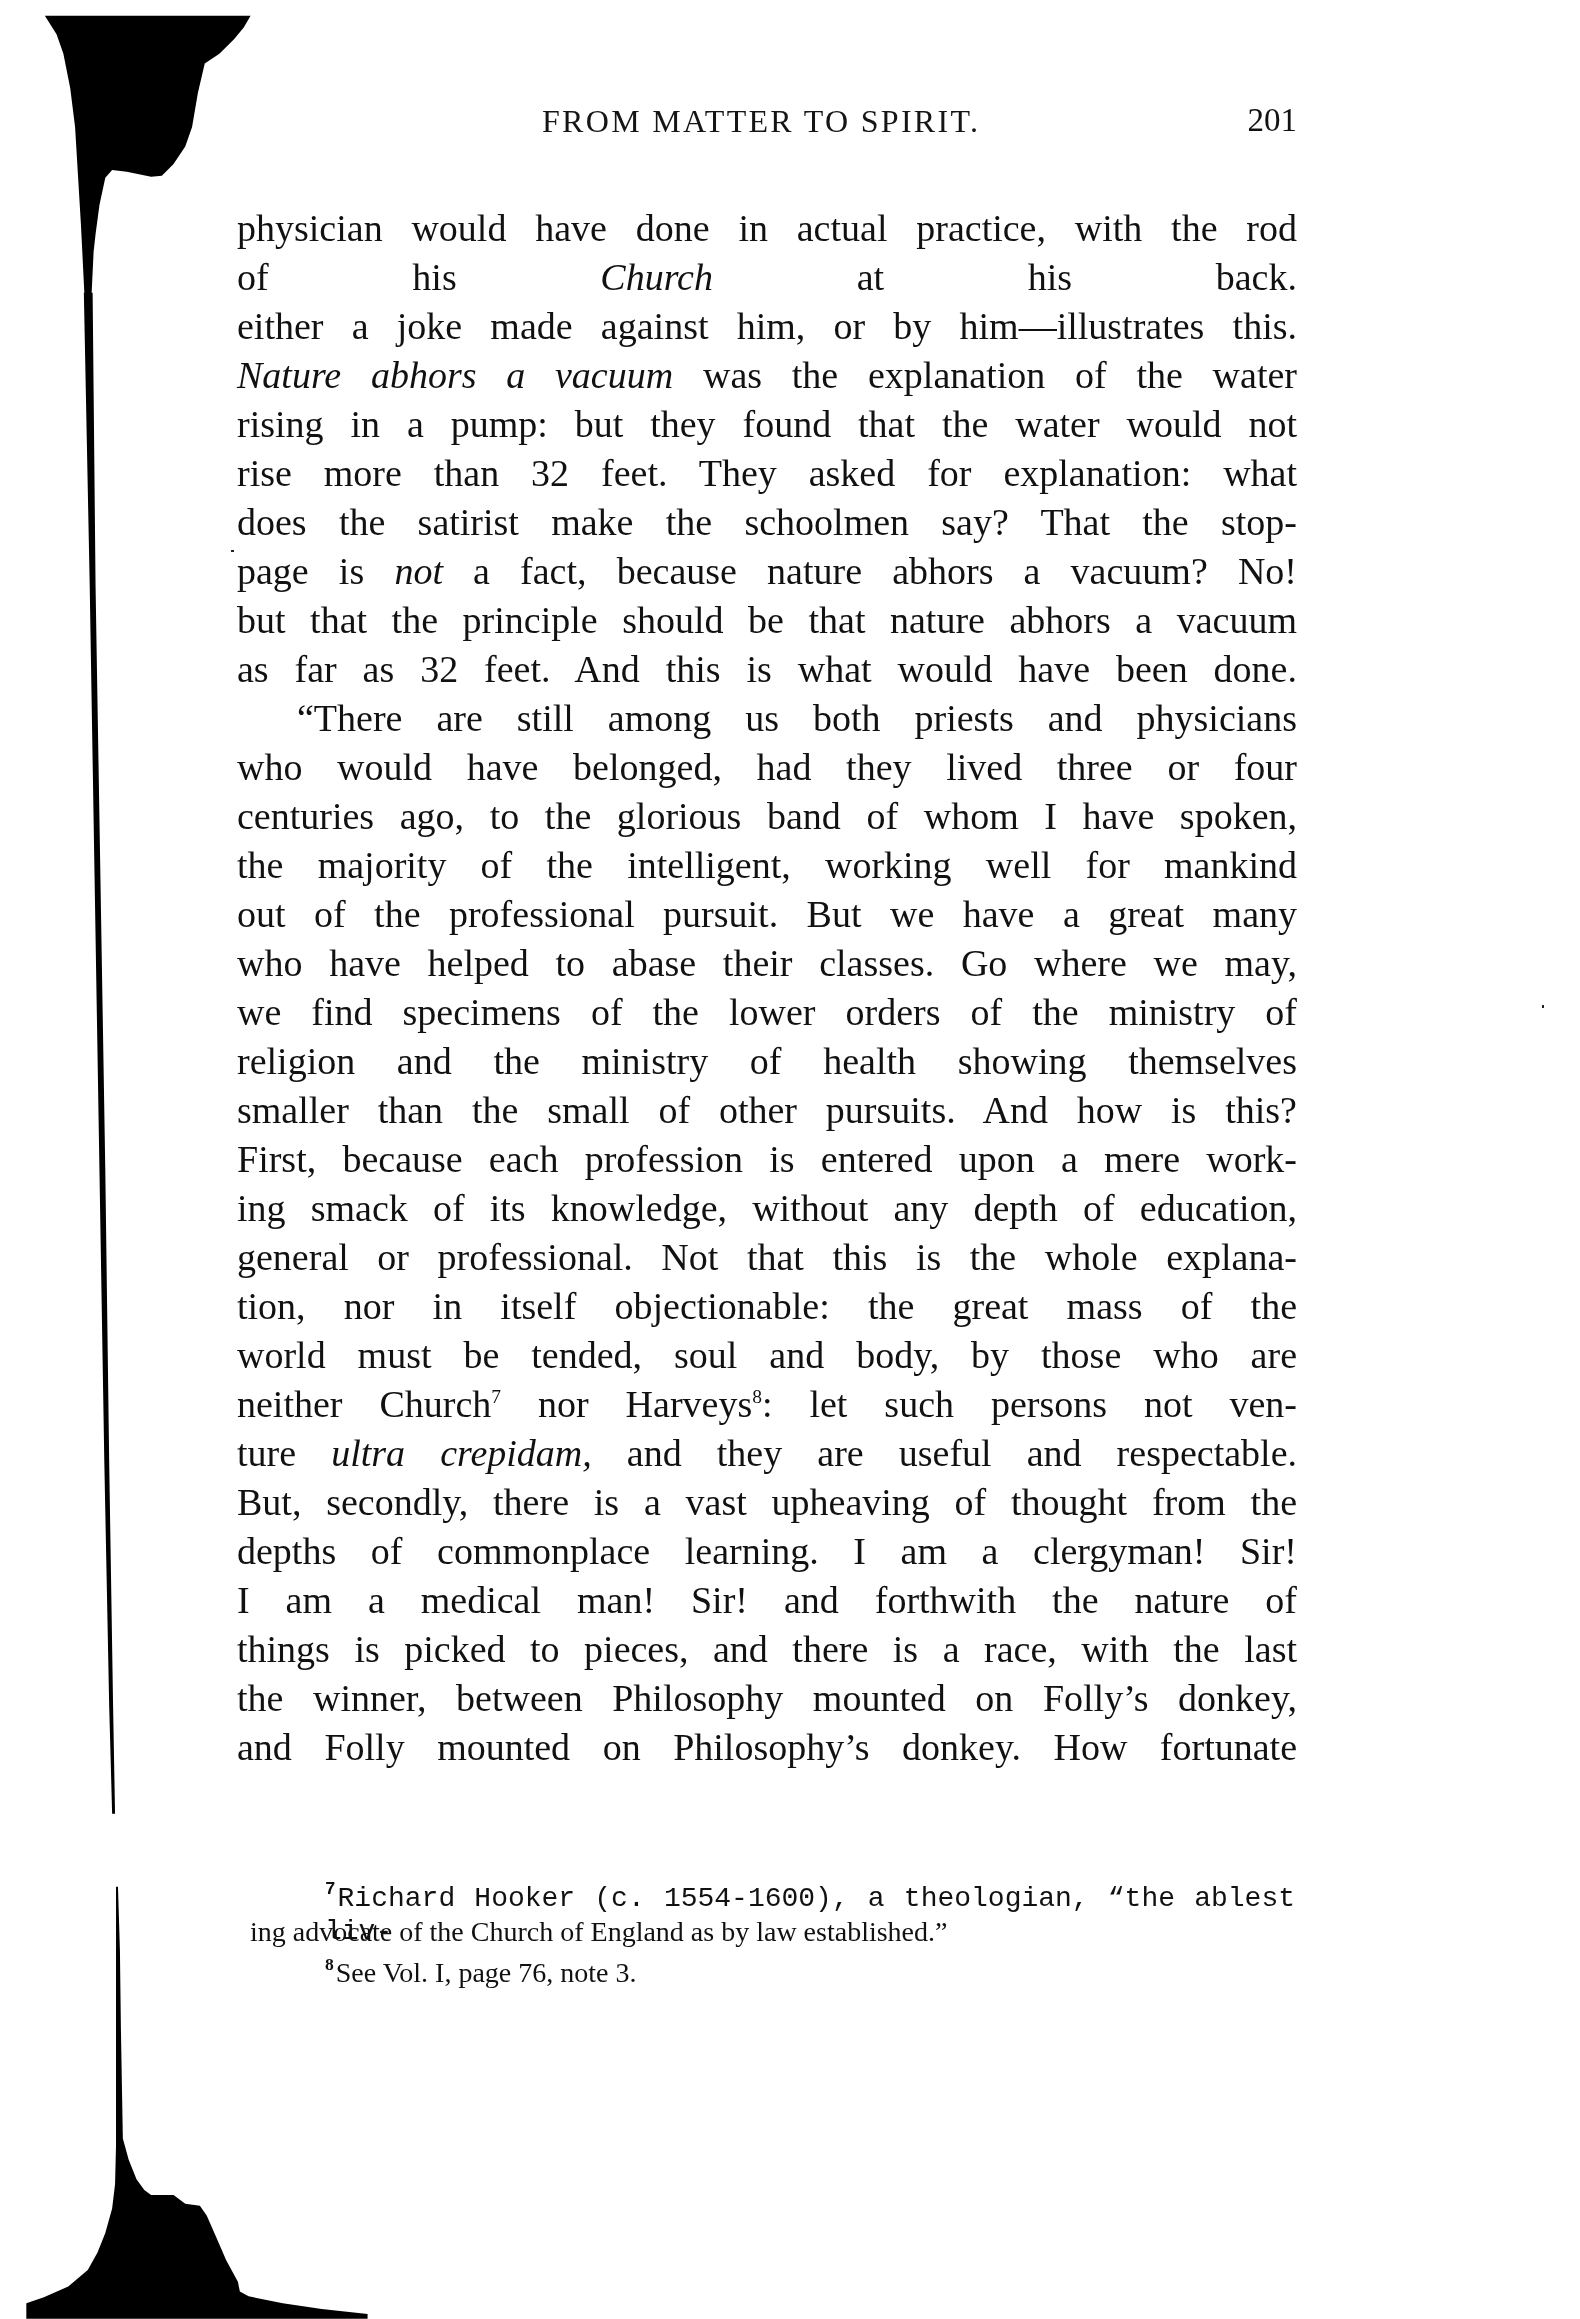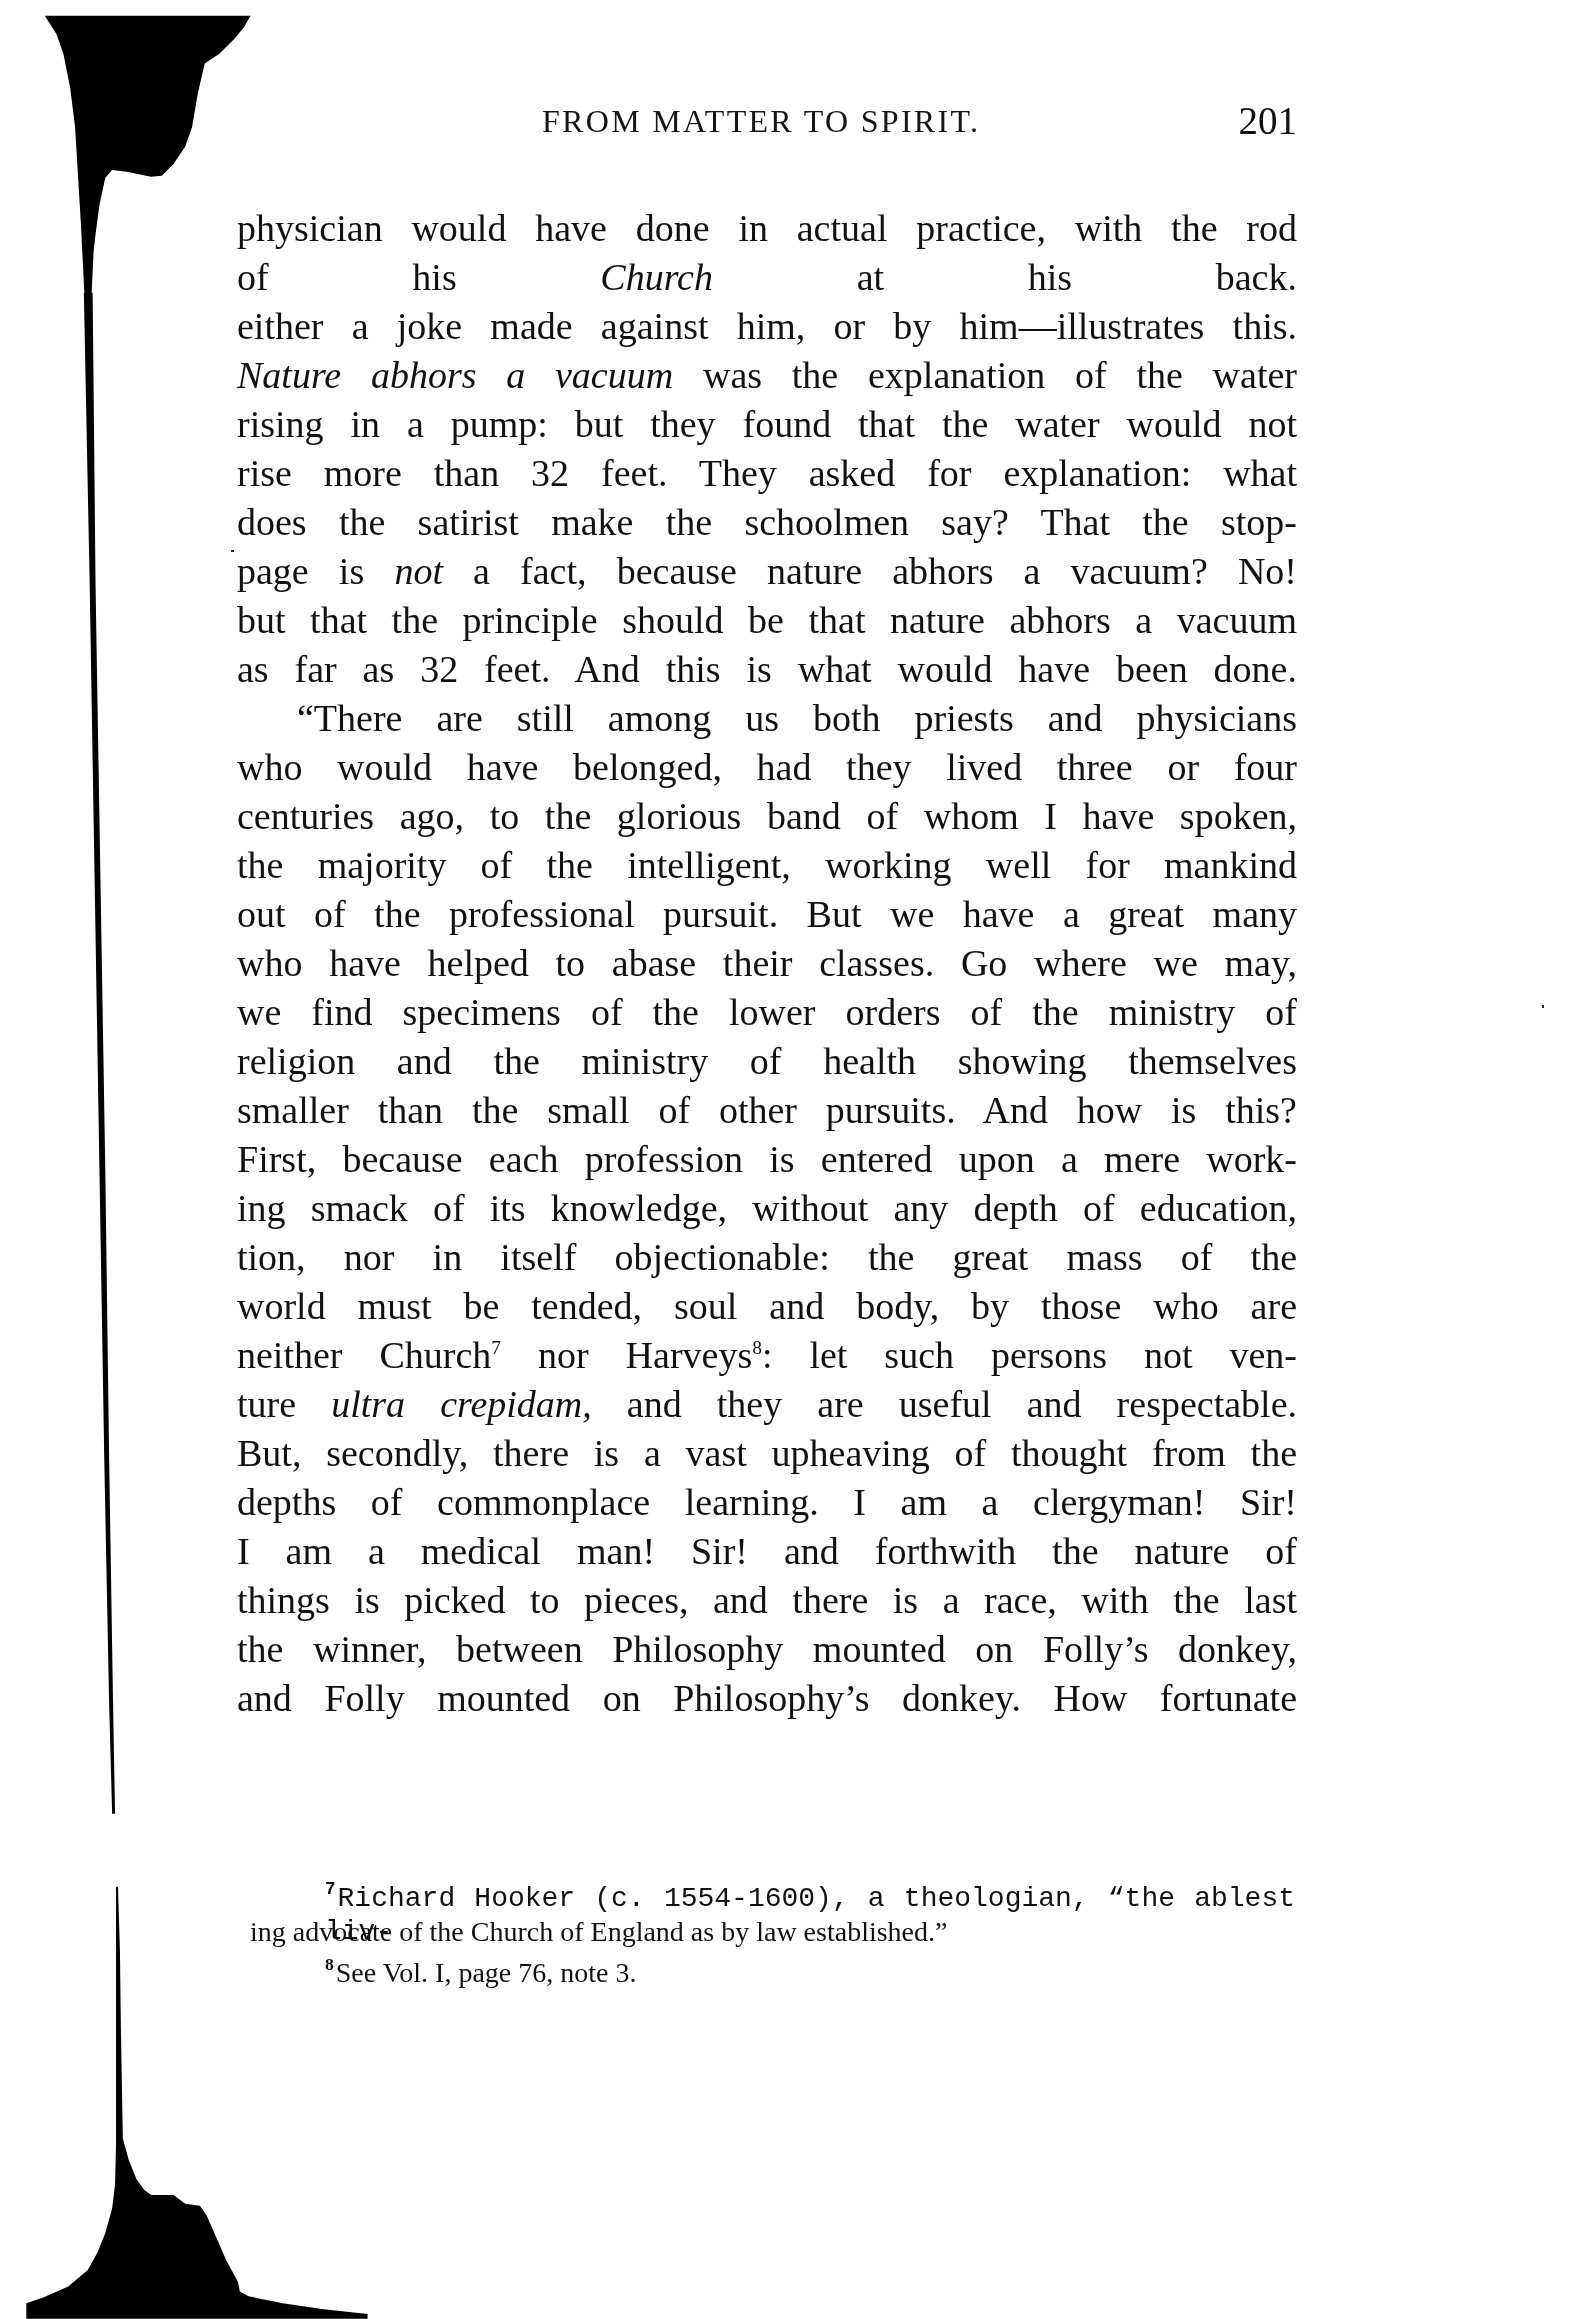--- a/index.html
+++ b/index.html
@@ -39,21 +39,21 @@
     line-height: 33px;
     white-space: nowrap;
     color: #151515;
   }
   .page-number {
     position: absolute;
     left: 1229px;
     top: 98px;
     width: 68px;
     text-align: right;
-    font-size: 39px;
+    font-size: 33px;
     line-height: 45px;
     color: #111111;
   }
   .body-text {
     position: absolute;
     left: 237px;
     top: 204px;
     width: 1060px;
   }
   .line {
@@ -203,20 +203,23 @@
     <span class="line">
         <span class="justify-wrap">smaller than the small of other pursuits.  And how is this?</span>
       </span>
     <span class="line">
         <span class="justify-wrap">First, because each profession is entered upon a mere work-</span>
       </span>
     <span class="line">
         <span class="justify-wrap">ing smack of its knowledge, without any depth of education,</span>
       </span>
     <span class="line">
+        <span class="justify-wrap">general or professional.  Not that this is the whole explana-</span>
+      </span>
+    <span class="line">
         <span class="justify-wrap">tion, nor in itself objectionable: the great mass of the</span>
       </span>
     <span class="line">
         <span class="justify-wrap">world must be tended, soul and body, by those who are</span>
       </span>
     <span class="line">
         <span class="justify-wrap"><span>neither Church</span><sup class="fn">7</sup><span> nor Harveys</span><sup class="fn">8</sup><span>: let such persons not ven-</span></span>
       </span>
     <span class="line">
         <span class="justify-wrap"><span>ture </span><em>ultra crepidam,</em><span> and they are useful and respectable.</span></span>

